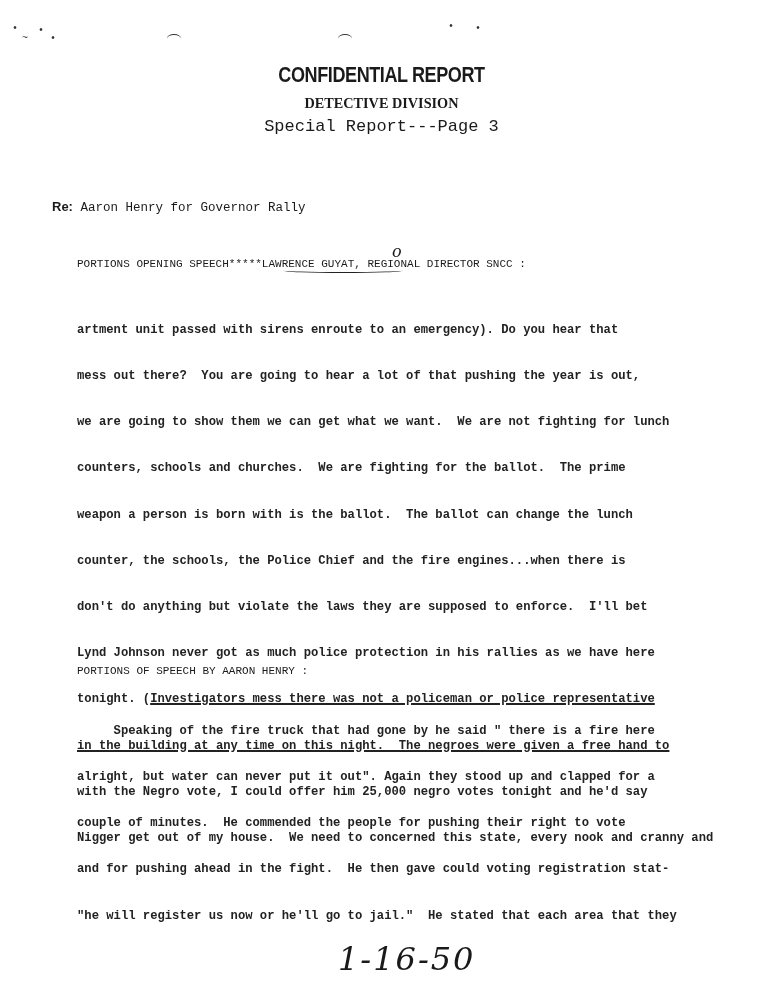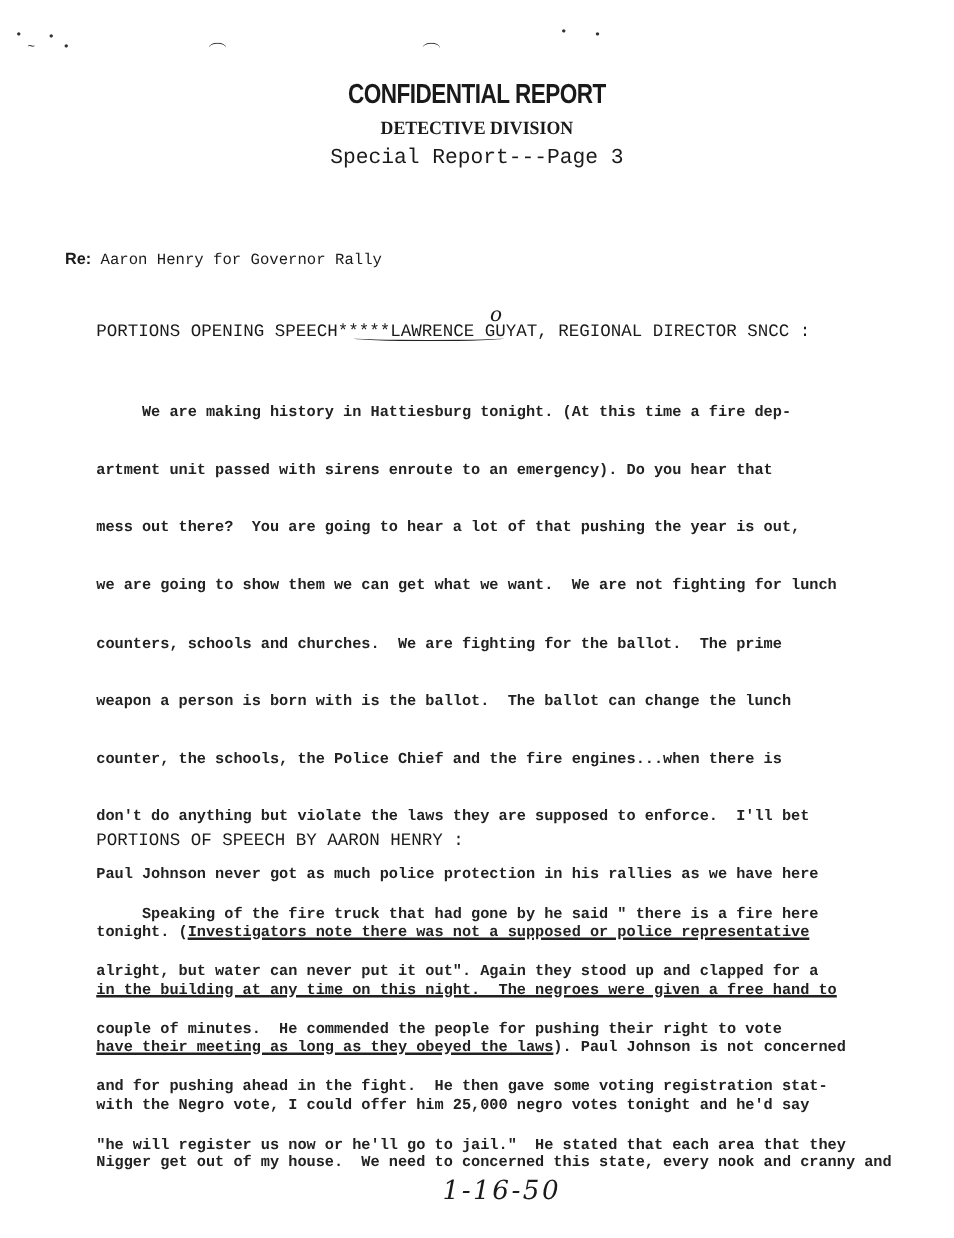--- a/index.html
+++ b/index.html
@@ -8,25 +8,25 @@
     font-family: "Liberation Mono", "DejaVu Sans Mono", monospace; color: #1a1a1a;
   }
   .speck { position: absolute; color: #333; font-size: 10px; line-height: 10px; }
   .arc { position: absolute; width: 14px; height: 8px; border-top: 1.5px solid #333; border-radius: 50% 50% 0 0; }
   .title { position: absolute; left: 0; width: 763px; text-align: center; font-family: "Liberation Sans", sans-serif; font-weight: bold; }
   .t1 { top: 62px; font-size: 22px; letter-spacing: -0.5px; transform: scaleX(0.82); }
   .t2 { top: 95px; font-size: 15px; font-family: "Liberation Serif", serif; transform: scaleX(0.95); }
   .t3 { top: 117px; font-size: 17px; font-family: "Liberation Mono", monospace; font-weight: normal; }
   .re { position: absolute; left: 52px; top: 199px; font-size: 12.5px; }
   .re b { font-family: "Liberation Sans", sans-serif; font-size: 13px; }
-  .sec { position: absolute; font-size: 14px; white-space: pre; }
+  .sec { position: absolute; font-size: 11px; white-space: pre; }
   .para { position: absolute; left: 77px; width: 650px; font-size: 12.2px; line-height: 15.4px; white-space: pre; font-weight: bold; color: #222; }
   .para .ln { display: block; height: 15.4px; }
   .ul { text-decoration: underline; text-decoration-thickness: 1.5px; }
-  .handwrite { position: absolute; left: 354px; top: 940px; font-family: "DejaVu Serif", serif; font-style: italic; font-size: 21px; letter-spacing: 2px; }
+  .handwrite { position: absolute; left: 338px; top: 940px; font-family: "DejaVu Serif", serif; font-style: italic; font-size: 32px; letter-spacing: 2px; }
   .signmark { position: absolute; left: 392px; top: 242px; font-family: "DejaVu Serif", serif; font-style: italic; font-size: 16px; }
   .under-hand { position: absolute; left: 283px; top: 268px; width: 120px; height: 4px; border-bottom: 1.5px solid #222; border-radius: 0 0 50% 50%; }
 </style>
 </head>
 <body>
 
 <span class="speck" style="left:12px;top:24px;">•</span>
 <span class="speck" style="left:38px;top:26px;">•</span>
 <span class="speck" style="left:22px;top:34px;">~</span>
 <span class="speck" style="left:50px;top:34px;">•</span>
@@ -42,52 +42,50 @@
 <div class="re">
   <b>Re:</b>
   <span>Aaron Henry for Governor Rally</span>
 </div>
 
 <div class="signmark">o</div>
 <div class="sec" style="left:77px;top:258px;">PORTIONS OPENING SPEECH*****LAWRENCE GUYAT, REGIONAL DIRECTOR SNCC :</div>
 <div class="under-hand"></div>
 
 <div class="para" style="top:292px;">
-  <span class="ln">     We are making history in Hattiesburg tonight. (At this time a fire dep-</span>
   <span class="ln">artment unit passed with sirens enroute to an emergency). Do you hear that</span>
   <span class="ln">mess out there?  You are going to hear a lot of that pushing the year is out,</span>
   <span class="ln">we are going to show them we can get what we want.  We are not fighting for lunch</span>
   <span class="ln">counters, schools and churches.  We are fighting for the ballot.  The prime</span>
   <span class="ln">weapon a person is born with is the ballot.  The ballot can change the lunch</span>
   <span class="ln">counter, the schools, the Police Chief and the fire engines...when there is</span>
   <span class="ln">don't do anything but violate the laws they are supposed to enforce.  I'll bet</span>
-  <span class="ln">Paul Johnson never got as much police protection in his rallies as we have here</span>
-  <span class="ln"><span>tonight. (</span><span class="ul">Investigators note there was not a supposed or police representative</span></span>
+  <span class="ln">Lynd Johnson never got as much police protection in his rallies as we have here</span>
+  <span class="ln"><span>tonight. (</span><span class="ul">Investigators mess there was not a policeman or police representative</span></span>
   <span class="ln"><span class="ul">in the building at any time on this night.  The negroes were given a free hand to</span></span>
-  <span class="ln"><span class="ul">have their meeting as long as they obeyed the laws</span><span>). Paul Johnson is not concerned</span></span>
   <span class="ln">with the Negro vote, I could offer him 25,000 negro votes tonight and he'd say</span>
   <span class="ln">Nigger get out of my house.  We need to concerned this state, every nook and cranny and</span>
   
   
   
   
   
   
   
   
   
 </div>
 
 <div class="sec" style="left:77px;top:665px;">PORTIONS OF SPEECH BY AARON HENRY :</div>
 
 <div class="para" style="top:693px;">
   <span class="ln">     Speaking of the fire truck that had gone by he said " there is a fire here</span>
   <span class="ln">alright, but water can never put it out". Again they stood up and clapped for a</span>
   <span class="ln">couple of minutes.  He commended the people for pushing their right to vote</span>
-  <span class="ln">and for pushing ahead in the fight.  He then gave some voting registration stat-</span>
+  <span class="ln">and for pushing ahead in the fight.  He then gave could voting registration stat-</span>
   <span class="ln">"he will register us now or he'll go to jail."  He stated that each area that they</span>
   
   
   
   
   
   
   
   
   

